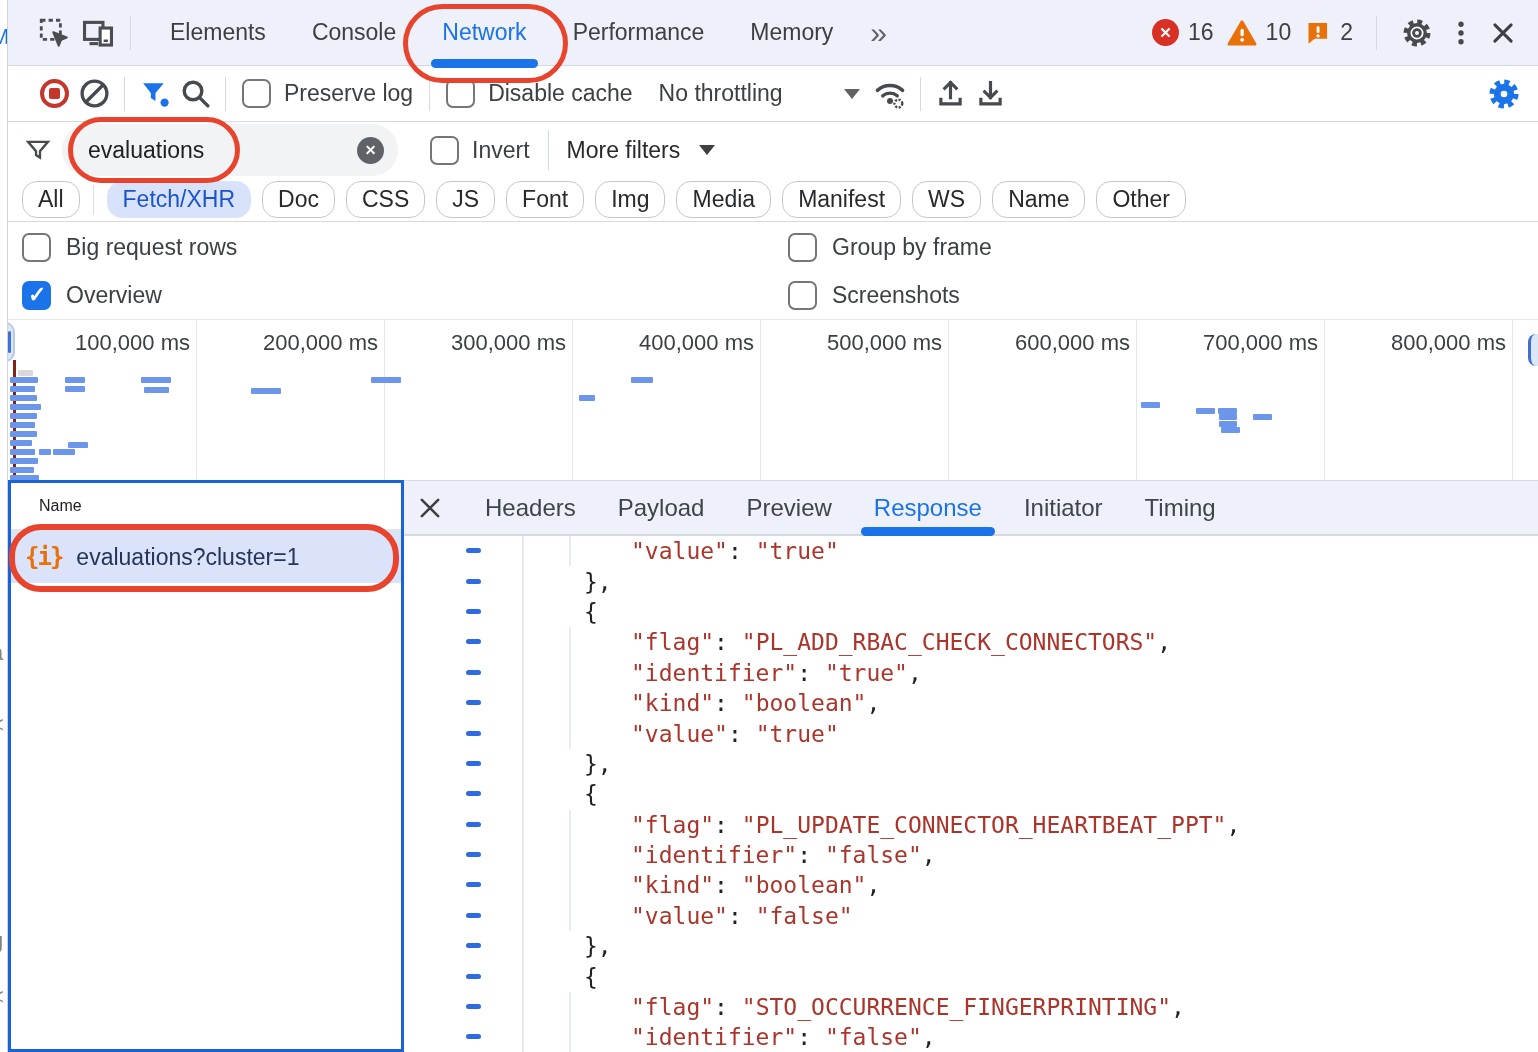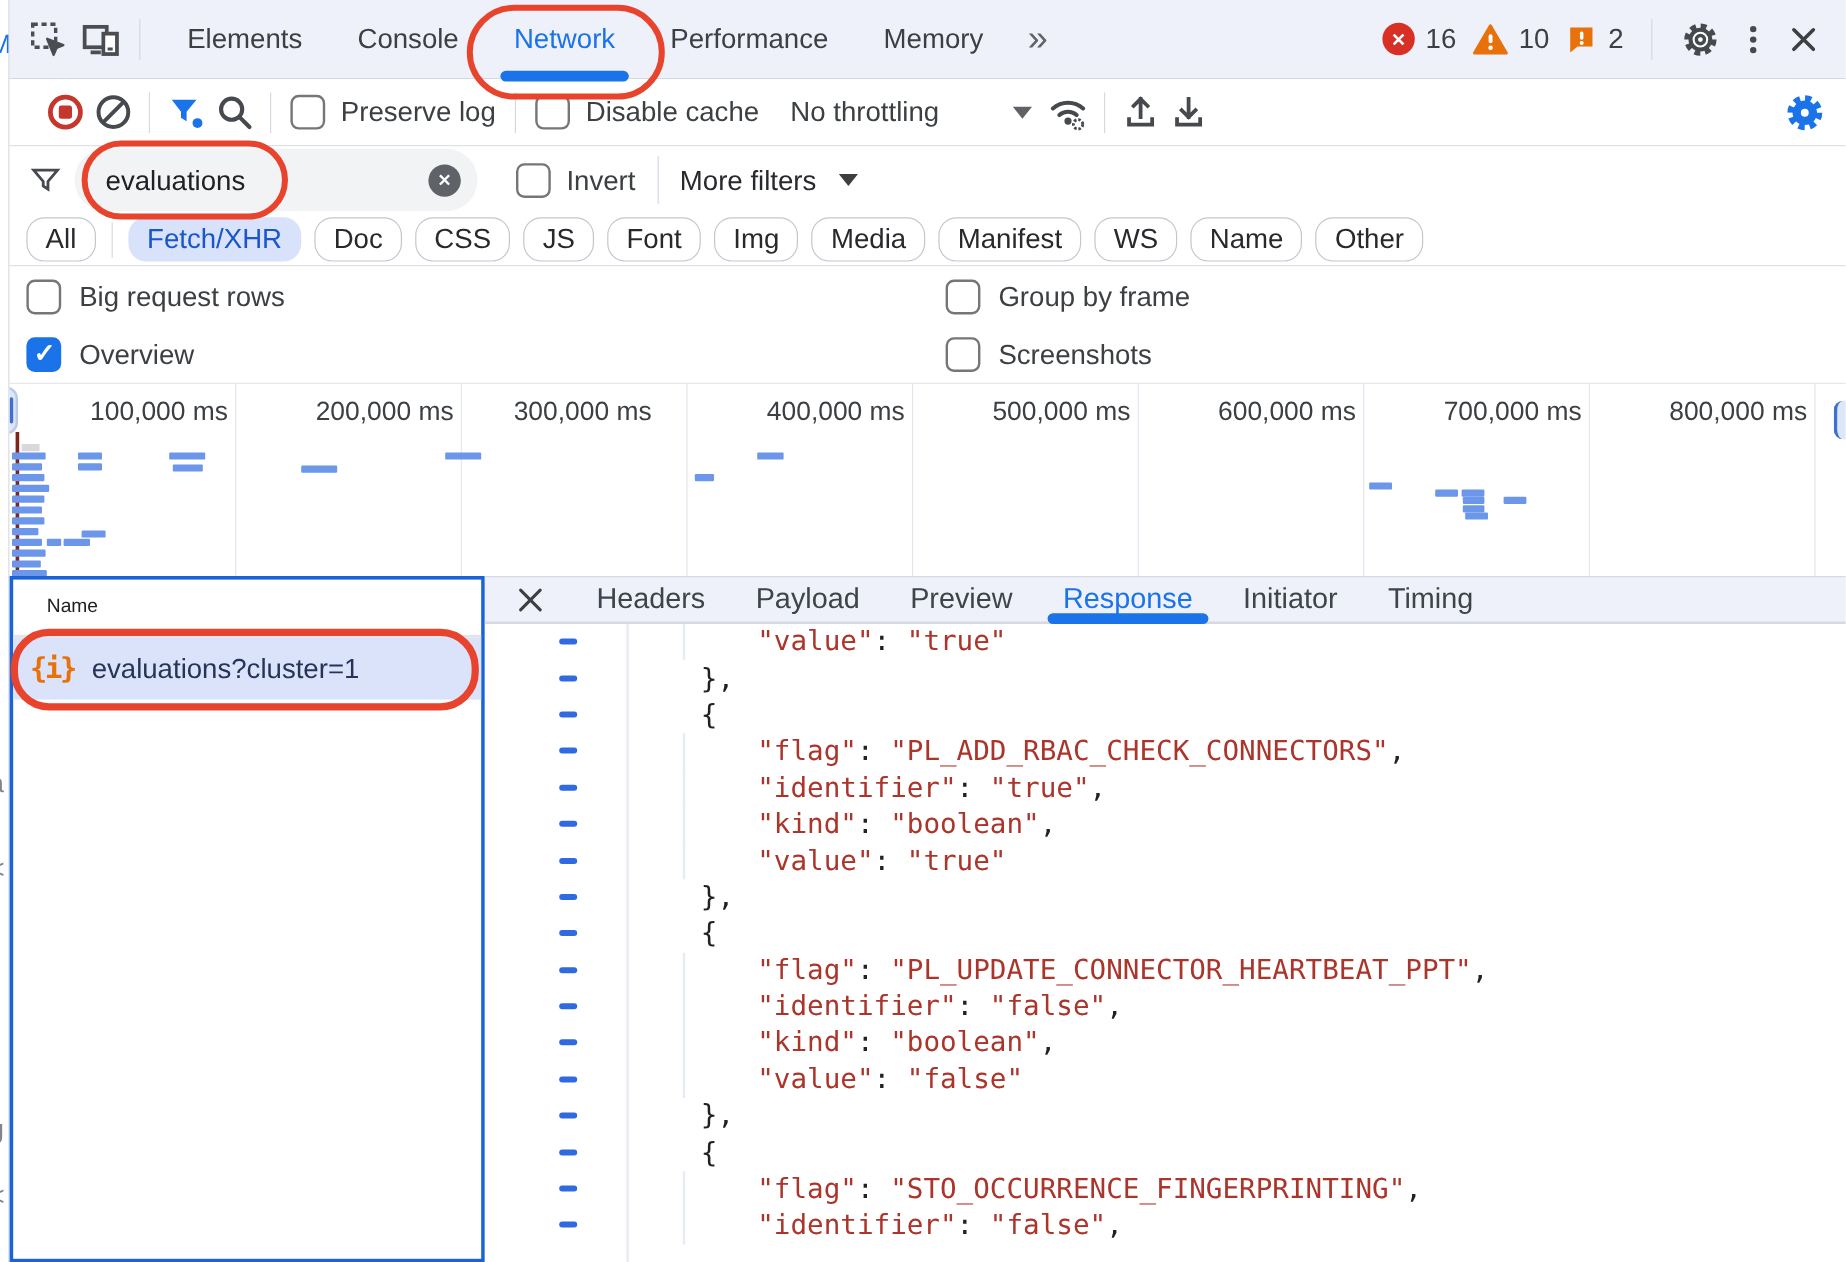--- a/index.html
+++ b/index.html
@@ -1,21 +1,21 @@
 <!DOCTYPE html>
 <html><head>
 <meta charset="utf-8">
 <style>
   *{box-sizing:border-box;margin:0;padding:0}
   html,body{width:1538px;height:1052px}
   body{position:relative;background:#fff;font-family:"Liberation Sans",sans-serif;color:#303030;overflow:hidden}
   .dt{position:absolute;left:7px;top:0;right:0;bottom:0;border-left:1px solid #cfd3da;background:#fff}
 
   
-  .topbar{height:66px;background:#eef1f9;border-bottom:1px solid #d5d9e2;display:flex;align-items:center;padding-left:10px}
+  .topbar{height:66px;background:#eef1f9;border-bottom:1px solid #d5d9e2;display:flex;align-items:center;padding-left:24px}
   .tb-icon{display:flex;align-items:center;justify-content:center;width:44px;height:44px;flex:0 0 auto}
   .vdiv{width:1px;height:34px;background:#d6d9e0;margin:0 10px;flex:0 0 auto}
   .tabs{display:flex;height:100%;margin-left:6px}
   .tab{padding:0 23px;display:flex;align-items:center;font-size:23px;color:#3c4043;position:relative;white-space:nowrap}
   .tab.active{color:#1a73e8}
   .underline{position:absolute;left:12px;right:12px;bottom:-3px;height:9px;border-radius:9px;background:#1a73e8}
   .chev{font-size:30px;color:#5f6368;padding:0 14px}
   .right-cluster{margin-left:auto;display:flex;align-items:center;gap:13px;padding-right:20px}
   .badge-num{font-size:23px;color:#3c4043;margin-left:-4px}
   .errdot{width:27px;height:27px;border-radius:50%;background:#d93025;color:#fff;display:flex;align-items:center;justify-content:center;font-size:15px;font-weight:bold}
@@ -61,21 +61,21 @@
 
   
   .bottom{position:absolute;left:0;right:0;top:480px;bottom:0;display:flex}
   .namepanel{width:396px;flex:0 0 auto;border:3px solid #1a62d8;background:#fff;display:flex;flex-direction:column}
   .np-header{height:48px;display:flex;align-items:center;padding-left:28px;font-size:16px;color:#202124;border-bottom:2px solid #e4e4e4}
   .req-row{height:52px;display:flex;align-items:center;gap:14px;padding-left:14px;font-size:23px;color:#253458;position:relative}
   .req-row.sel{background:#dbe3fa}
   .json-icon{color:#e8710a;font-family:"DejaVu Sans Mono",monospace;font-weight:bold;font-size:24px;letter-spacing:-2px}
 
   .detail{flex:1;display:flex;flex-direction:column;min-width:0}
-  .detail-tabbar{height:40px;background:#eef1f9;border-top:1px solid #d5d9e2;border-bottom:2px solid #d5d9e2;display:flex;align-items:center;padding-left:24px}
+  .detail-tabbar{height:56px;background:#eef1f9;border-top:1px solid #d5d9e2;border-bottom:2px solid #d5d9e2;display:flex;align-items:center;padding-left:12px}
   .dtab{padding:0 21px;font-size:24px;color:#3f434a;height:100%;display:flex;align-items:center;position:relative;white-space:nowrap}
   .dtab.active{color:#1a73e8}
   .dpill{position:absolute;left:8px;right:8px;bottom:-2px;height:9px;background:#1a73e8;border-radius:9px}
   .close-x{margin-right:20px;display:flex;align-items:center}
 
   .codearea{flex:1;position:relative;background:#fff;overflow:hidden;font-family:"DejaVu Sans Mono",monospace}
   .gutter-sep{position:absolute;left:118px;top:0;bottom:0;width:2px;background:#e7e9ee}
   .line{position:relative;height:30.4px}
   .dash{position:absolute;left:62px;top:50%;margin-top:-3px;width:15px;height:5px;border-radius:2.5px;background:#2f6ae0}
   .guide{position:absolute;left:165px;top:0;bottom:0;width:2px;background:#e7ebf5}
@@ -306,21 +306,21 @@
 
   <div class="overview">
     <div class="eventline"></div>
     <div class="handleL"></div>
     <div class="handleR"></div>
   <div class="gridline" style="left: 188px;"></div>
       <div class="ticklabel" style="left: 22px;">100,000 ms</div>
       <div class="gridline" style="left: 376px;"></div>
       <div class="ticklabel" style="left: 210px;">200,000 ms</div>
       <div class="gridline" style="left: 564px;"></div>
-      <div class="ticklabel" style="left: 375px;">300,000 ms</div>
+      <div class="ticklabel" style="left: 398px;">300,000 ms</div>
       <div class="gridline" style="left: 752px;"></div>
       <div class="ticklabel" style="left: 586px;">400,000 ms</div>
       <div class="gridline" style="left: 940px;"></div>
       <div class="ticklabel" style="left: 774px;">500,000 ms</div>
       <div class="gridline" style="left: 1128px;"></div>
       <div class="ticklabel" style="left: 962px;">600,000 ms</div>
       <div class="gridline" style="left: 1316px;"></div>
       <div class="ticklabel" style="left: 1150px;">700,000 ms</div>
       <div class="gridline" style="left: 1504px;"></div>
       <div class="ticklabel" style="left: 1338px;">800,000 ms</div>

